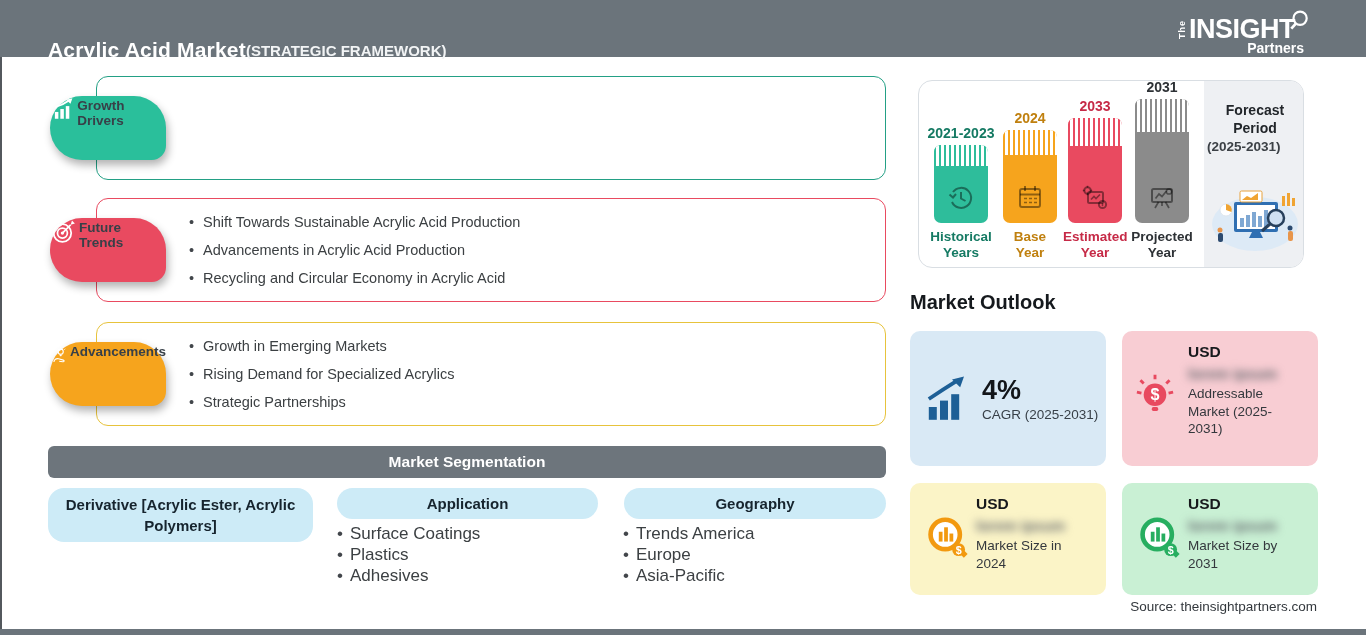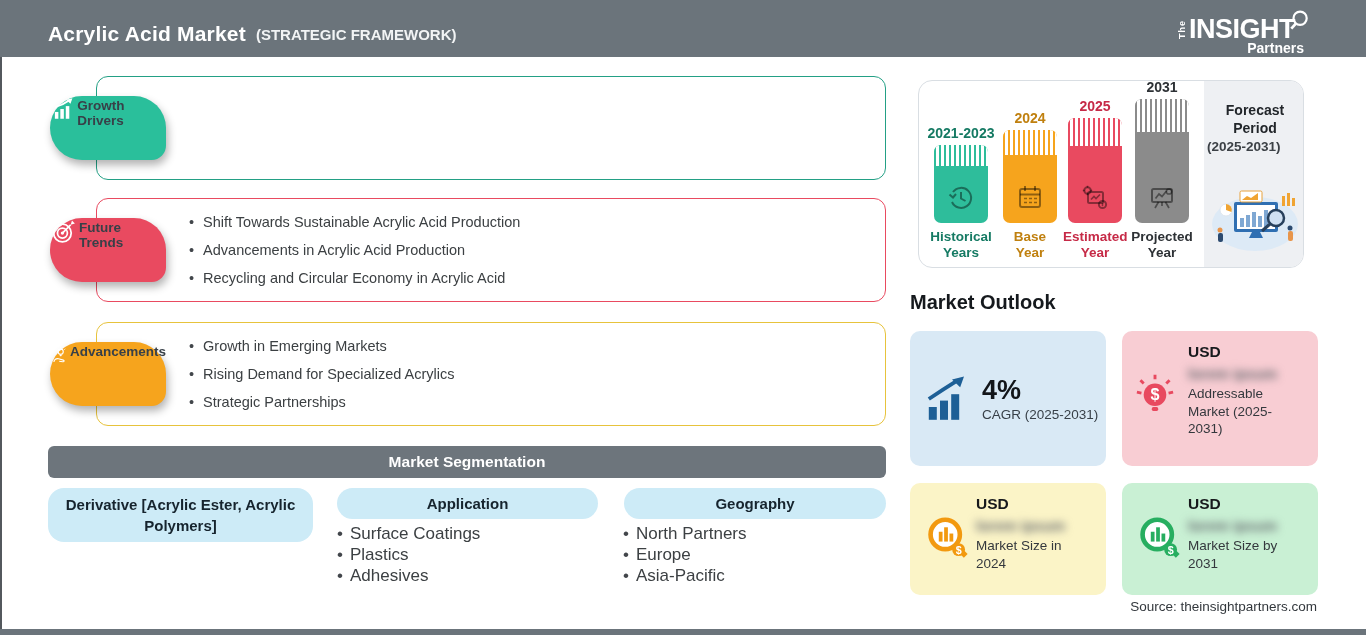--- a/index.html
+++ b/index.html
@@ -6,21 +6,21 @@
   html,body { background:#fff; }
   .page {
     position:relative; width:1366px; height:635px; overflow:hidden;
     font-family:"Liberation Sans", sans-serif; background:#fff;
   }
   .edge-left { position:absolute; left:0; top:0; width:2px; height:635px; background:#53585d; }
   .bottom-strip { position:absolute; left:0; top:629px; width:1366px; height:6px; background:#6b747b; }
 
   
   .header { position:absolute; left:0; top:0; width:1366px; height:57px; background:#6b747b; }
-  .header-titles { position:absolute; left:48px; top:0; height:68px; display:flex; align-items:center; gap:10px; }
+  .header-titles { position:absolute; left:48px; top:16px; height:68px; display:flex; align-items:center; gap:0; }
   .h-title { color:#fff; font-size:21px; font-weight:bold; letter-spacing:.2px; }
   .h-sub { color:#f2f4f5; font-size:15px; font-weight:600; }
   .logo { position:absolute; right:56px; top:10px; color:#fff; }
   .logo-row { display:flex; align-items:flex-end; }
   .logo-the { writing-mode:vertical-rl; transform:rotate(180deg); font-size:9px; font-weight:bold; letter-spacing:1px; margin-right:2px; margin-bottom:3px; }
   .logo-insight { font-size:27px; font-weight:bold; letter-spacing:-.5px; line-height:25px; }
   .logo-lens { width:22px; height:22px; margin-left:-7px; margin-bottom:10px; }
   .logo-partners { font-size:14px; font-weight:bold; text-align:right; margin-top:-2px; margin-right:6px; }
 
   
@@ -182,21 +182,21 @@
   <div class="seg-bar">Market Segmentation</div>
   <div class="seg-head seg-head-1">Derivative [Acrylic Ester, Acrylic Polymers]</div>
   <div class="seg-head seg-head-2">Application</div>
   <div class="seg-head seg-head-3">Geography</div>
   <ul class="seg-list seg-list-2">
     <li>Surface Coatings</li>
     <li>Plastics</li>
     <li>Adhesives</li>
   </ul>
   <ul class="seg-list seg-list-3">
-    <li>North Partners</li>
+    <li>Trends America</li>
     <li>Europe</li>
     <li>Asia-Pacific</li>
   </ul>
 
   <div class="tl-card">
     <div class="tl-forecast-bg"></div>
 
     <div class="tl-col tl-col-1 c-teal">
       <div class="tl-year">2021-2023</div>
       <div class="tl-bar">
@@ -217,21 +217,21 @@
           <line x1="6" y1="12.5" x2="26" y2="12.5"></line>
           <line x1="11" y1="4" x2="11" y2="9"></line>
           <line x1="21" y1="4" x2="21" y2="9"></line>
           <path d="M10 16.5 h3 M15 16.5 h3 M20 16.5 h3 M10 20.5 h3 M15 20.5 h3 M20 20.5 h3" stroke-width="1.6"></path>
         </svg>
       </div>
       <div class="tl-cap">Base Year</div>
     </div>
 
     <div class="tl-col tl-col-3 c-red">
-      <div class="tl-year">2025</div>
+      <div class="tl-year">2033</div>
       <div class="tl-bar">
         <svg class="tl-bar-icon" viewBox="0 0 32 32" fill="none" stroke="rgba(0,0,0,.42)" stroke-width="2">
           <rect x="9" y="10" width="15" height="11" rx="1.5"></rect>
           <path d="M12 17.5 l3-3 2 2 4-4" stroke-width="1.7"></path>
           <circle cx="8.5" cy="8.5" r="3.2"></circle>
           <path d="M8.5 3.8 v2 M8.5 11.2 v2 M3.8 8.5 h2 M11.2 8.5 h2" stroke-width="1.5"></path>
           <circle cx="23.5" cy="22.5" r="3.6"></circle>
           <path d="M23.5 20.8 v3.4" stroke-width="1.5"></path>
         </svg>
       </div>

